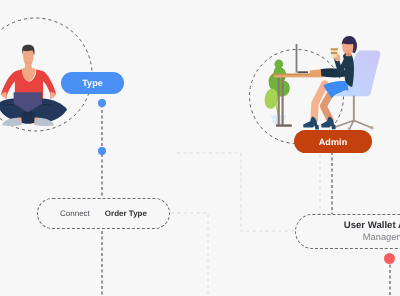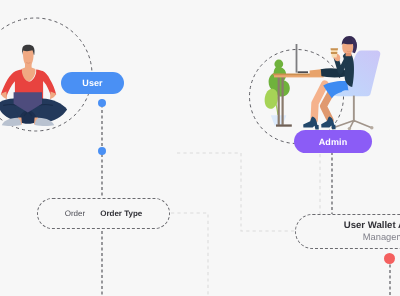--- a/index.html
+++ b/index.html
@@ -5,21 +5,21 @@
   html,body{margin:0;padding:0;}
   body{width:400px;height:296px;background:#f7f7f7;overflow:hidden;
        font-family:"Liberation Sans",sans-serif;-webkit-font-smoothing:antialiased;text-rendering:geometricPrecision;}
   #stage{position:relative;width:400px;height:296px;background:#f7f7f7;}
   .abs{position:absolute;}
   svg{display:block;position:absolute;left:0;top:0;}
   .pill{position:absolute;display:flex;align-items:center;justify-content:center;
         border-radius:999px;letter-spacing:.1px;}
   .pill-user{background:#4a90f4;color:#ffffff;font-weight:700;font-size:9px;
              left:61px;top:72px;width:63px;height:22px;}
-  .pill-admin{background:#8b5cf6;color:#ffffff;font-weight:700;font-size:9px;
+  .pill-admin{background:#c2410c;color:#ffffff;font-weight:700;font-size:9px;
               left:294px;top:130px;width:78px;height:23px;}
   .box-order{left:37px;top:198px;width:133px;height:31px;border:1.4px dashed #6b6b70;
              border-radius:999px;background:#f7f7f7;display:flex;align-items:center;
              justify-content:center;font-size:8.0px;color:#4a4a52;box-sizing:border-box;}
   .box-order b{font-weight:700;color:#2f2f35;margin-left:3px;padding-left:12px;}
   .box-wallet{left:295px;top:214px;width:190px;height:35px;border:1.4px dashed #6b6b70;
               border-radius:18px;background:#f7f7f7;box-sizing:border-box;
               display:flex;flex-direction:column;align-items:center;justify-content:center;
               line-height:10.4px;white-space:nowrap;}
   .wallet-title{font-size:9.6px;font-weight:700;color:#2f2f35;letter-spacing:0px;}
@@ -145,31 +145,31 @@
 
   <svg width="400" height="296" viewBox="0 0 400 296">
     <g fill="none" stroke="#525258" stroke-width="1.15" stroke-dasharray="3.1 2.4">
       <path d="M102 99 V296"></path>
       <path d="M332 152 V216"></path>
       <path d="M390 259 V296"></path>
     </g>
   </svg>
 
   <div class="abs box-order">
-      <span>Order</span>
+      <span>Connect</span>
       <b>Order Type</b>
     </div>
 
   <div class="abs box-wallet">
     <div class="wallet-title">User Wallet Address</div>
     <div class="wallet-sub">Management</div>
   </div>
 
   <div class="pill pill-user">
-      <span>User</span>
+      <span>Type</span>
     </div>
   <div class="pill pill-admin">
       <span>Admin</span>
     </div>
 
   <div class="abs label-connect">
   </div>
 
   <div class="abs dot dot-user"></div>
   <div class="abs dot dot-wallet"></div>

